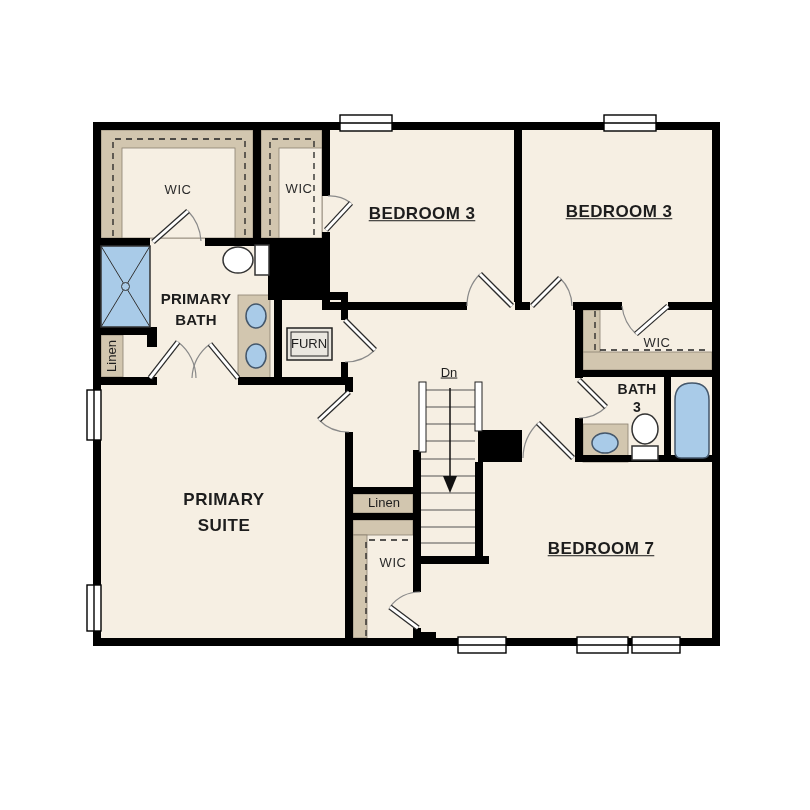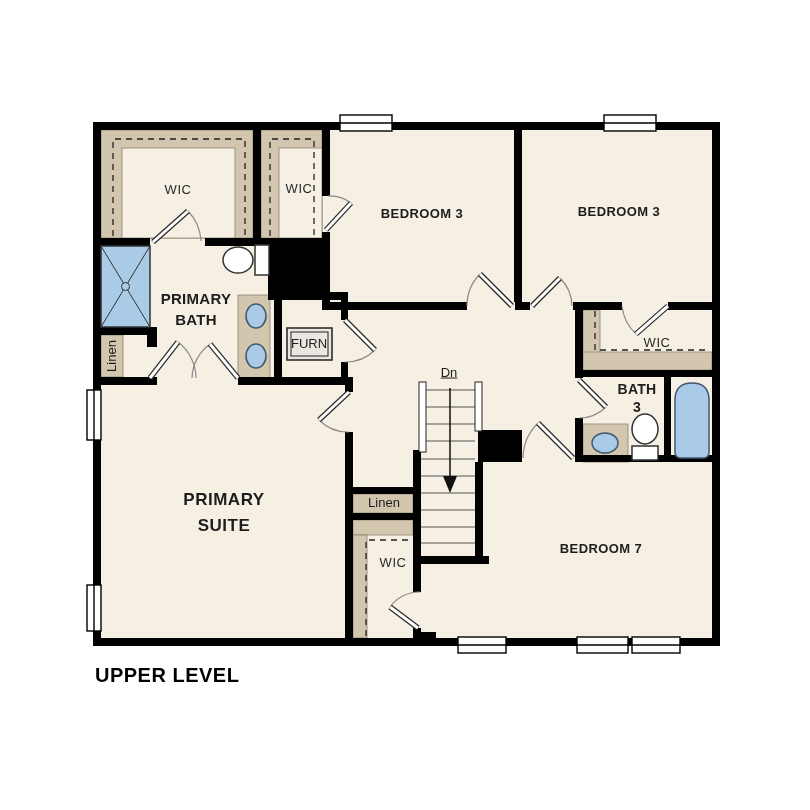--- a/index.html
+++ b/index.html
@@ -5,21 +5,21 @@
   html,body{margin:0;padding:0;background:#ffffff;}
   #canvas{
     position:relative;width:810px;height:810px;background:#ffffff;overflow:hidden;
     font-family:"Liberation Sans", sans-serif;
   }
   #plan-svg{position:absolute;left:0;top:0;}
   .lbl{
     position:absolute;transform:translate(-50%,-50%);
     color:#1d1d1d;white-space:nowrap;text-align:center;line-height:1.15;
   }
-  .room-lbl{font-size:13px;font-weight:bold;letter-spacing:.4px;}
+  .room-lbl{font-size:17px;font-weight:bold;letter-spacing:.4px;text-decoration:underline;}
   .bath3-lbl{font-size:14px;font-weight:bold;letter-spacing:.3px;line-height:1.3;}
   .closet-lbl{font-size:13px;font-weight:normal;color:#2a2a2a;letter-spacing:.5px;}
   .small-lbl{font-size:13px;font-weight:normal;color:#1d1d1d;}
   .rot{transform:translate(-50%,-50%) rotate(-90deg);}
   .suite-lbl{font-size:17px;font-weight:bold;letter-spacing:.5px;line-height:1.5;}
   .pbath-lbl{font-size:15px;font-weight:bold;letter-spacing:.3px;line-height:1.4;}
   #title{
     position:absolute;left:95px;top:664px;font-size:20px;font-weight:bold;
     color:#000;letter-spacing:.5px;
   }
@@ -264,14 +264,13 @@
   <div class="lbl small-lbl" style="left:384px;top:503px;">Linen</div>
   <div class="lbl closet-lbl" style="left:393px;top:563px;">WIC</div>
 
   <div class="lbl suite-lbl" style="left:224px;top:512px;">
     <div>PRIMARY</div>
     <div>SUITE</div>
   </div>
 
   <div class="lbl room-lbl" style="left:601px;top:549px;">BEDROOM 7</div>
 
-  <div id="title">UPPER LEVEL</div>
 </div>
 
 </body></html>

